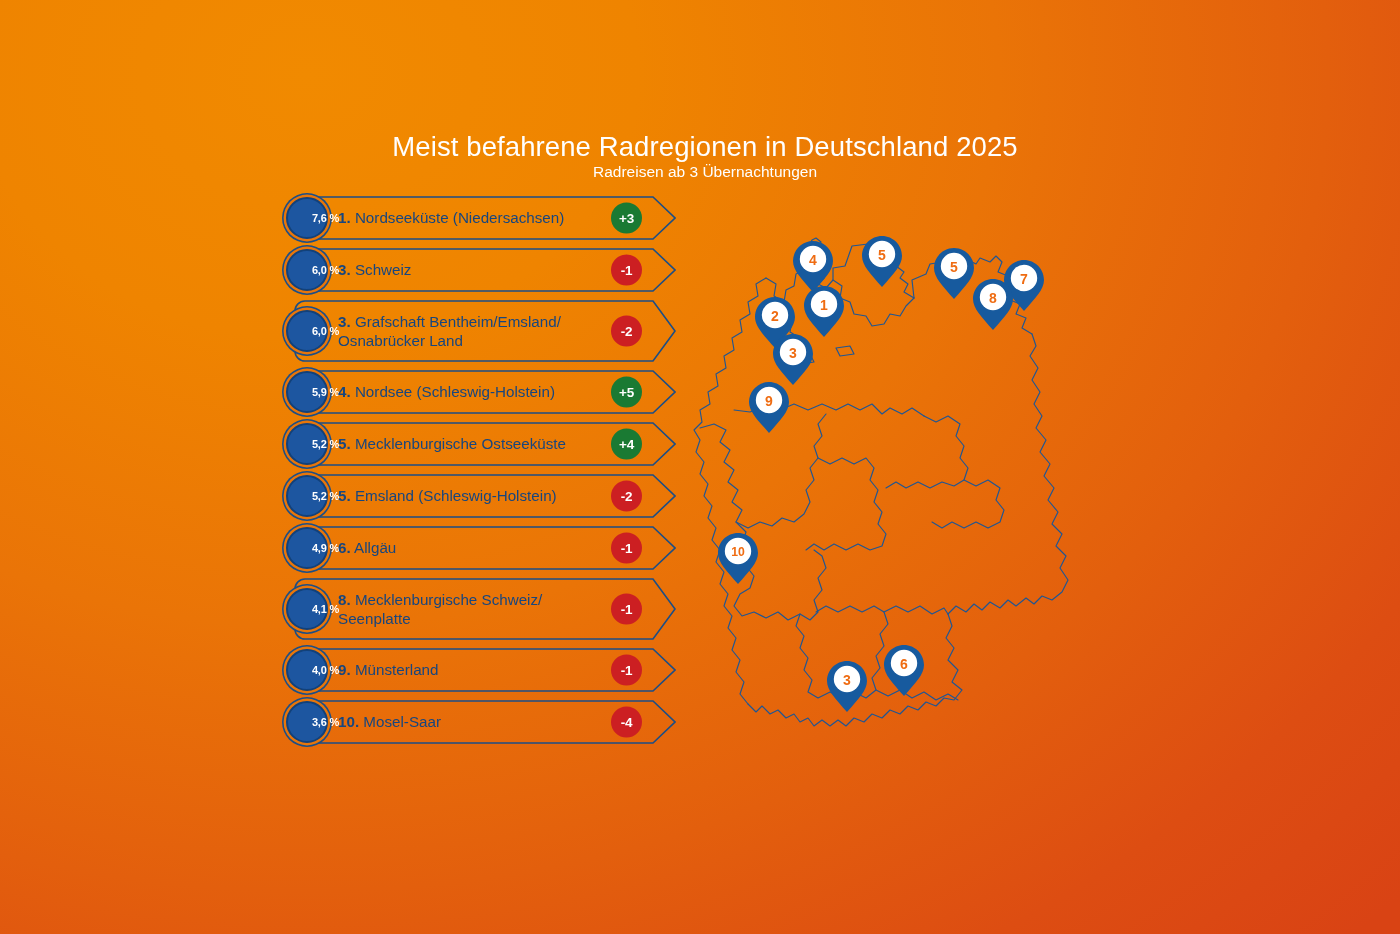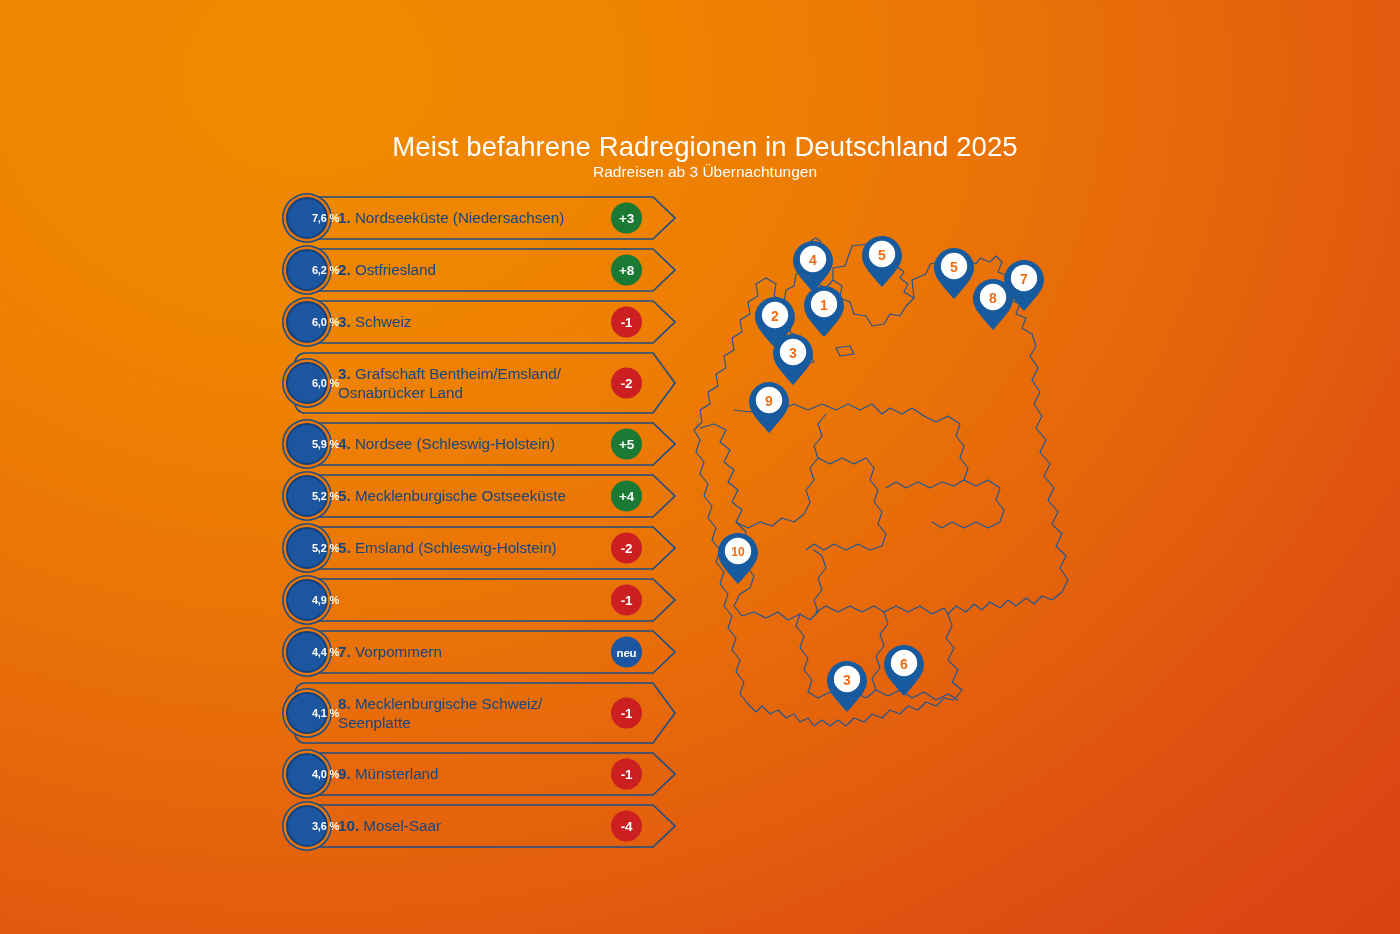--- a/index.html
+++ b/index.html
@@ -215,36 +215,20 @@
           <span>+3</span>
         </div>
       </div>
       <div class="rank-row">
         <div class="row-shape">
           <svg viewBox="0 0 382 44" preserveAspectRatio="none" xmlns="http://www.w3.org/2000/svg">
             <path d="M 11 1 L 359 1 L 381 22 L 359 43 L 11 43 A 10 10 0 0 1 1 33 L 1 11 A 10 10 0 0 1 11 1 Z"></path>
           </svg>
         </div>
         <div class="pct-circle">
-          <span>6,2 %</span>
-        </div>
-        <div class="rank-label">
-          <div class="ln"><span class="num">2.</span> <span>Ostfriesland</span></div>
-        </div>
-        <div class="delta-badge" style="background: rgb(26, 122, 51);">
-          <span>+8</span>
-        </div>
-      </div>
-      <div class="rank-row">
-        <div class="row-shape">
-          <svg viewBox="0 0 382 44" preserveAspectRatio="none" xmlns="http://www.w3.org/2000/svg">
-            <path d="M 11 1 L 359 1 L 381 22 L 359 43 L 11 43 A 10 10 0 0 1 1 33 L 1 11 A 10 10 0 0 1 11 1 Z"></path>
-          </svg>
-        </div>
-        <div class="pct-circle">
           <span>6,0 %</span>
         </div>
         <div class="rank-label">
           <div class="ln"><span class="num">3.</span> <span>Schweiz</span></div>
         </div>
         <div class="delta-badge" style="background: rgb(204, 31, 34);">
           <span>-1</span>
         </div>
       </div>
       <div class="rank-row tall">
@@ -314,38 +298,25 @@
       </div>
       <div class="rank-row">
         <div class="row-shape">
           <svg viewBox="0 0 382 44" preserveAspectRatio="none" xmlns="http://www.w3.org/2000/svg">
             <path d="M 11 1 L 359 1 L 381 22 L 359 43 L 11 43 A 10 10 0 0 1 1 33 L 1 11 A 10 10 0 0 1 11 1 Z"></path>
           </svg>
         </div>
         <div class="pct-circle">
           <span>4,9 %</span>
         </div>
+        <div class="rank-label">
+          <div class="ln"><span class="num">6.</span> <span>Allgäu</span></div>
+        </div>
         <div class="delta-badge" style="background: rgb(204, 31, 34);">
           <span>-1</span>
-        </div>
-      </div>
-      <div class="rank-row">
-        <div class="row-shape">
-          <svg viewBox="0 0 382 44" preserveAspectRatio="none" xmlns="http://www.w3.org/2000/svg">
-            <path d="M 11 1 L 359 1 L 381 22 L 359 43 L 11 43 A 10 10 0 0 1 1 33 L 1 11 A 10 10 0 0 1 11 1 Z"></path>
-          </svg>
-        </div>
-        <div class="pct-circle">
-          <span>4,4 %</span>
-        </div>
-        <div class="rank-label">
-          <div class="ln"><span class="num">7.</span> <span>Vorpommern</span></div>
-        </div>
-        <div class="delta-badge neu" style="background: rgb(29, 86, 160);">
-          <span>neu</span>
         </div>
       </div>
       <div class="rank-row tall">
         <div class="row-shape">
           <svg viewBox="0 0 382 62" preserveAspectRatio="none" xmlns="http://www.w3.org/2000/svg">
             <path d="M 11 1 L 359 1 L 381 31 L 359 61 L 11 61 A 10 10 0 0 1 1 51 L 1 11 A 10 10 0 0 1 11 1 Z"></path>
           </svg>
         </div>
         <div class="pct-circle">
           <span>4,1 %</span>

